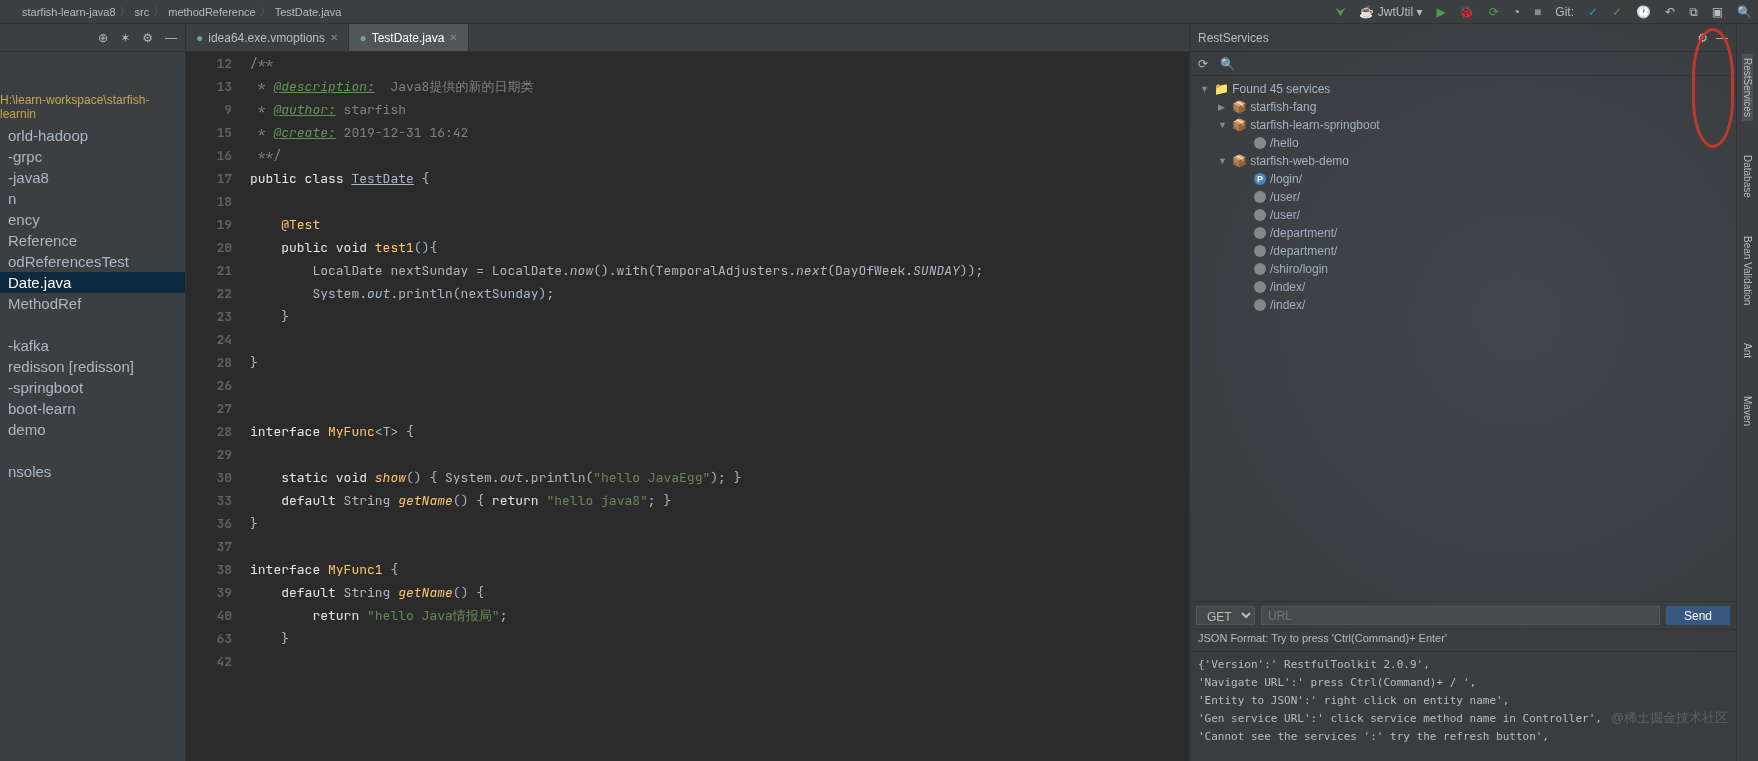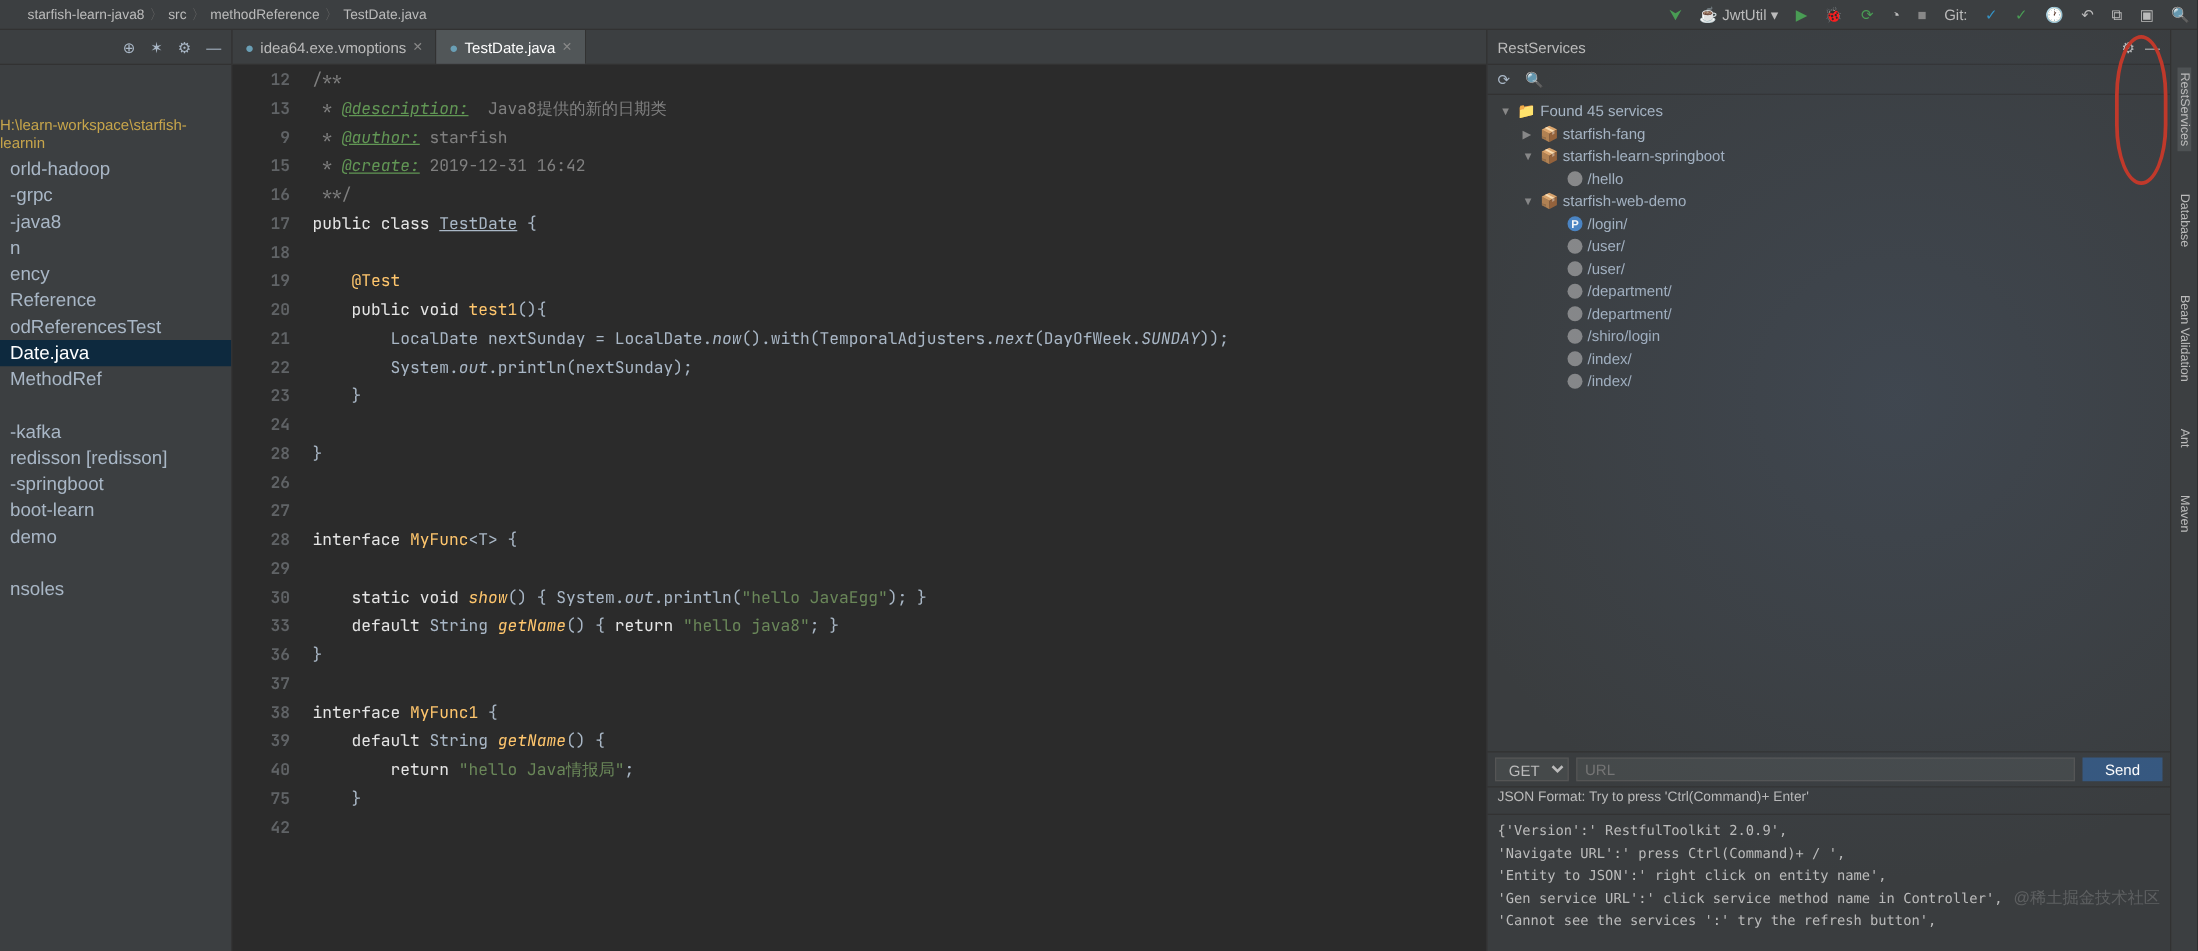--- a/index.html
+++ b/index.html
@@ -154,21 +154,21 @@
           <div class="ln">27</div>
           <div class="ln">28</div>
           <div class="ln">29</div>
           <div class="ln">30</div>
           <div class="ln">33</div>
           <div class="ln">36</div>
           <div class="ln">37</div>
           <div class="ln">38</div>
           <div class="ln">39</div>
           <div class="ln">40</div>
-          <div class="ln">75</div>
+          <div class="ln">63</div>
           <div class="ln">42</div>
         </div>
       <div class="code" id="code"><div class="ln"><span class="com">/**</span></div><div class="ln"><span class="com"> * </span><span class="tag">@description:</span><span class="com">  Java8提供的新的日期类</span></div><div class="ln"><span class="com"> * </span><span class="tag">@author:</span><span class="com"> starfish</span></div><div class="ln"><span class="com"> * </span><span class="tag">@create:</span><span class="com"> 2019-12-31 16:42</span></div><div class="ln"><span class="com"> **/</span></div><div class="ln"><span class="kw">public class </span><span class="cls">TestDate</span> {</div><div class="ln">&nbsp;</div><div class="ln">    <span class="fn">@Test</span></div><div class="ln">    <span class="kw">public void </span><span class="fn">test1</span>(){</div><div class="ln">        LocalDate nextSunday = LocalDate.<span class="it">now</span>().with(TemporalAdjusters.<span class="it">next</span>(DayOfWeek.<span class="it">SUNDAY</span>));</div><div class="ln">        System.<span class="it">out</span>.println(nextSunday);</div><div class="ln">    }</div><div class="ln">&nbsp;</div><div class="ln">}</div><div class="ln">&nbsp;</div><div class="ln">&nbsp;</div><div class="ln"><span class="kw">interface </span><span class="fn">MyFunc</span>&lt;T&gt; {</div><div class="ln">&nbsp;</div><div class="ln">    <span class="kw">static void </span><span class="fni">show</span>() { System.<span class="it">out</span>.println(<span class="str">"hello JavaEgg"</span>); }</div><div class="ln">    <span class="kw">default </span>String <span class="fni">getName</span>() { <span class="kw">return </span><span class="str">"hello java8"</span>; }</div><div class="ln">}</div><div class="ln">&nbsp;</div><div class="ln"><span class="kw">interface </span><span class="fn">MyFunc1</span> {</div><div class="ln">    <span class="kw">default </span>String <span class="fni">getName</span>() {</div><div class="ln">        <span class="kw">return </span><span class="str">"hello Java情报局"</span>;</div><div class="ln">    }</div><div class="ln">&nbsp;</div></div>
     </div>
   </div>
 
   <div class="right-panel">
     <div class="rp-header">
       <span class="title">RestServices</span>
       <span>⚙</span>

